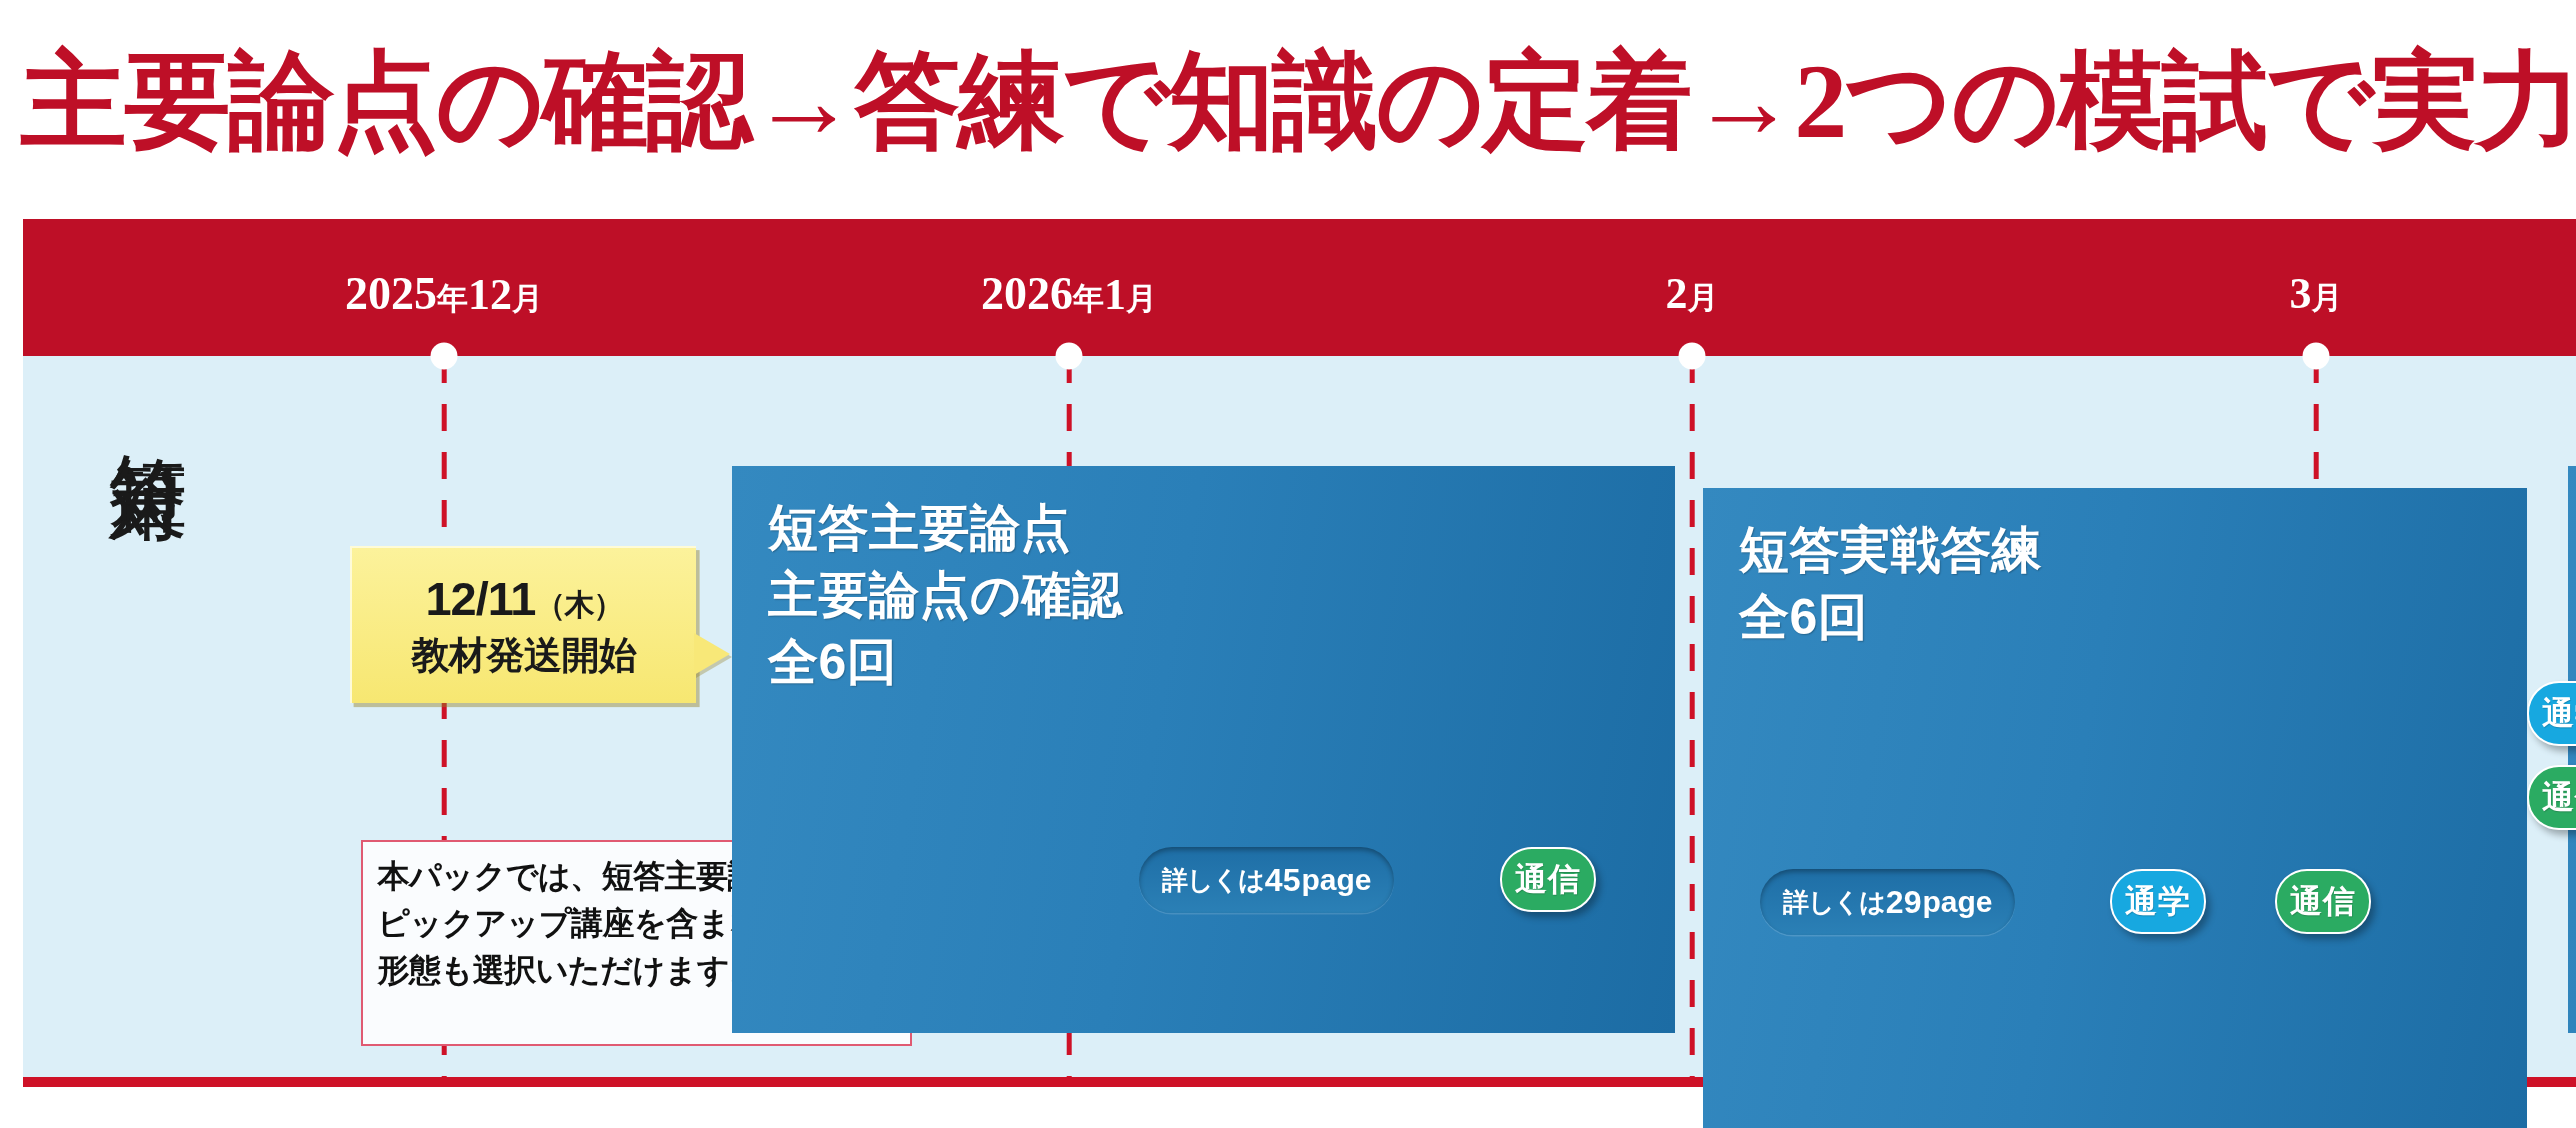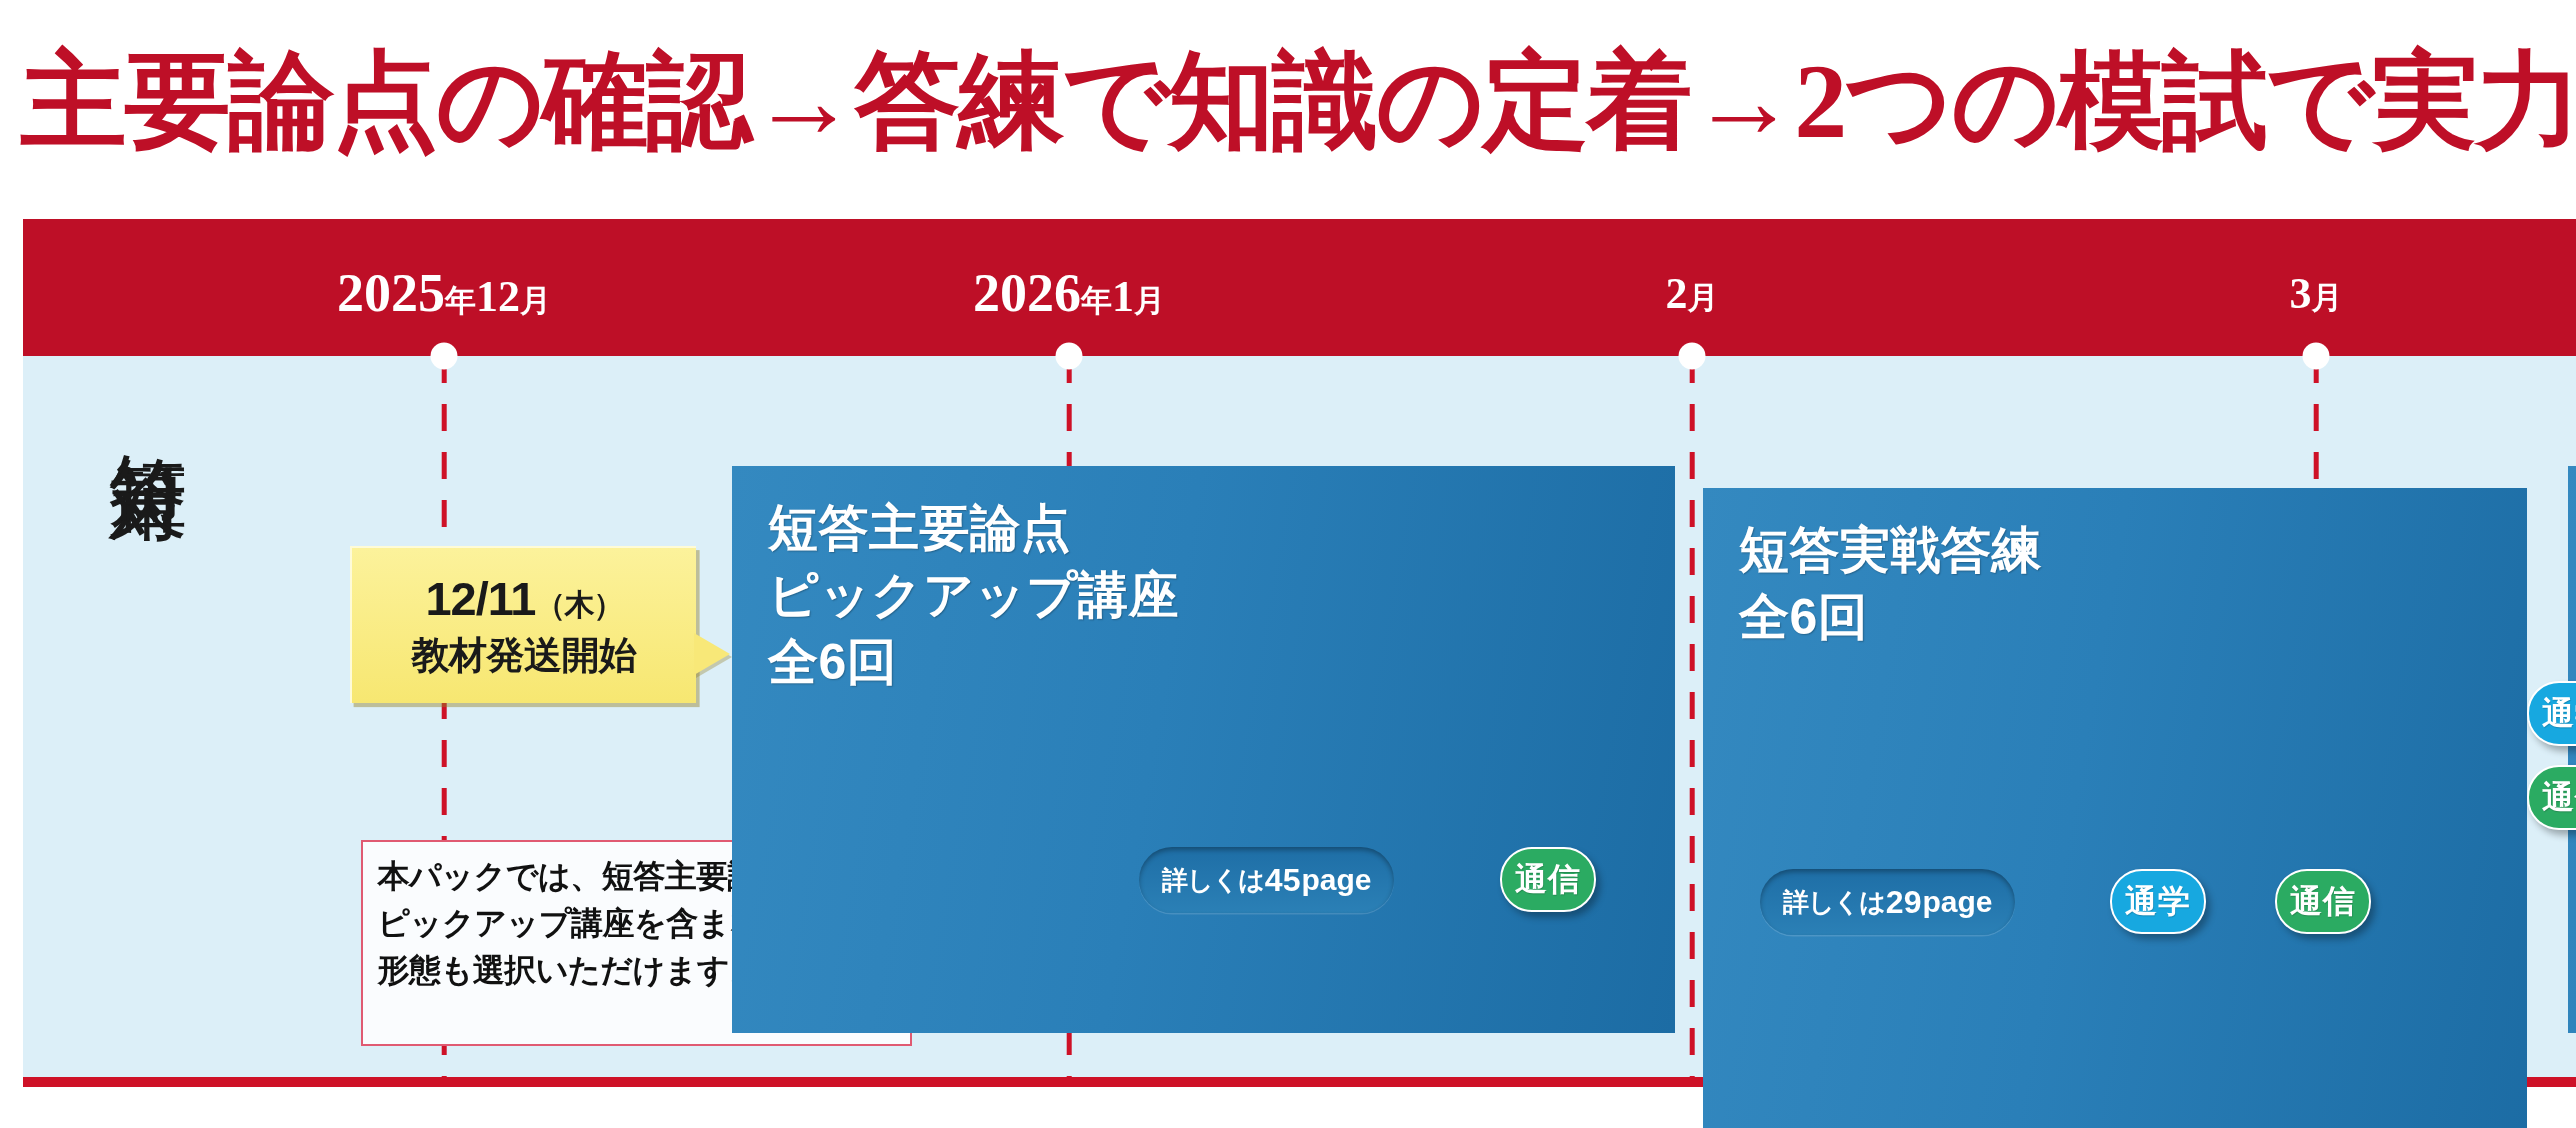--- a/index.html
+++ b/index.html
@@ -40,21 +40,21 @@
 
   
   .month{
     position:absolute;top:0;height:137px;line-height:149px;
     color:#ffffff;white-space:nowrap;
     font-family:"Liberation Serif","DejaVu Serif",serif;
     font-weight:700;
     transform:translateX(-50%);
     text-align:center;
   }
-  .month .yr{font-size:54px;}
+  .month .yr{font-size:46px;}
   .month .unit{font-size:31px;}
   .month .mo{font-size:44px;}
 
   
   .seam-dot{
     position:absolute;top:137px;width:27px;height:27px;border-radius:50%;
     background:#ffffff;transform:translate(-50%,-50%);
   }
 
   
@@ -206,21 +206,21 @@
   <div class="callout-tail"></div>
 
   <div class="note">
     <div>本パックでは、短答主要論点</div>
     <div>ピックアップ講座を含まない</div>
     <div>形態も選択いただけます。</div>
   </div>
 
   <div class="card h" style="left:732px;top:466px;width:943px;height:567px;">
     <div class="title">短答主要論点</div>
-    <div class="title">ピックアップ講座</div>
+    <div class="title">主要論点の確認</div>
     <div class="title">全6回</div>
 
     <div class="pill" style="left:407px;top:381px;">
       <span class="pre">詳しくは</span>
         <span class="num">45</span>
         <span class="suf">page</span>
     </div>
 
     <div class="badge tsushin" style="left:768px;top:381px;">通信</div>
   </div>

